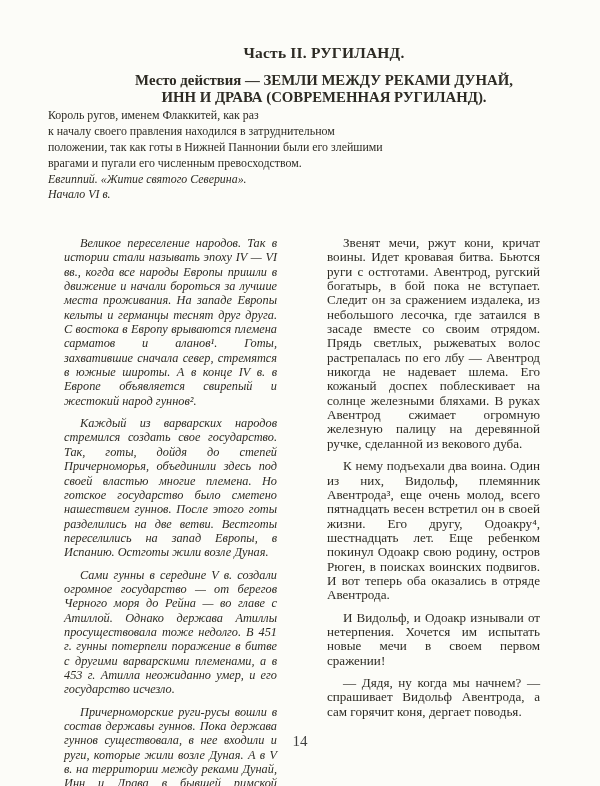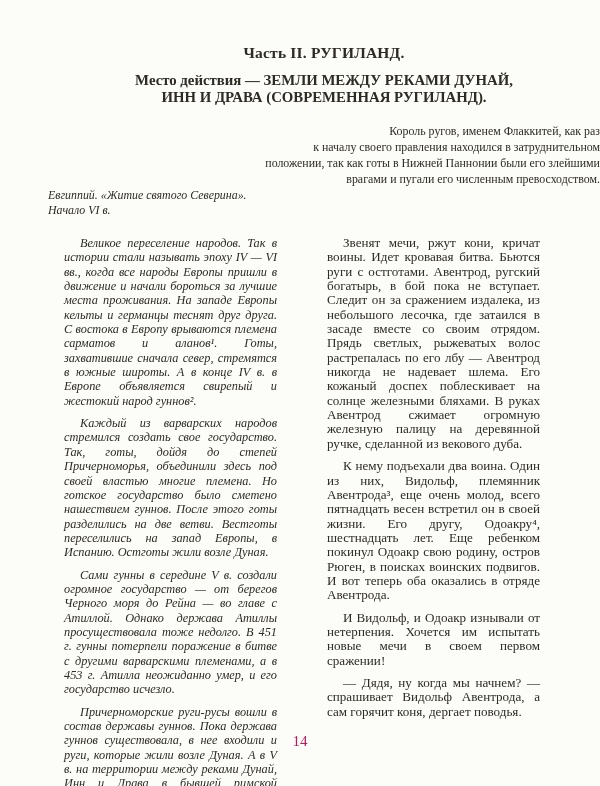--- a/index.html
+++ b/index.html
@@ -24,22 +24,22 @@
     font-weight: bold;
     letter-spacing: 0.2px;
   }
   .setting {
     margin-top: 10px;
     font-size: 14.8px;
     font-weight: bold;
     line-height: 16.8px;
   }
   .epigraph {
-    margin-top: 17px;
-    text-align: right;
+    margin-top: 1px;
+    text-align: left;
     font-size: 11.9px;
     line-height: 16.3px;
   }
   .epigraph-attribution {
     font-style: italic;
     font-size: 11.9px;
     line-height: 15.5px;
     text-align: left;
   }
   .columns {
@@ -66,21 +66,21 @@
   .column-right {
     font-size: 13.1px;
     line-height: 14.35px;
   }
   .page-number {
     position: absolute;
     top: 733px;
     left: 0; right: 0;
     text-align: center;
     font-size: 15px;
-    color: #be185d;
+    color: #404040;
   }
 </style>
 </head>
 <body>
 
 <div class="page">
 
   <div class="header">
     <div class="part-title">Часть II. РУГИЛАНД.</div>
     <div class="setting">

